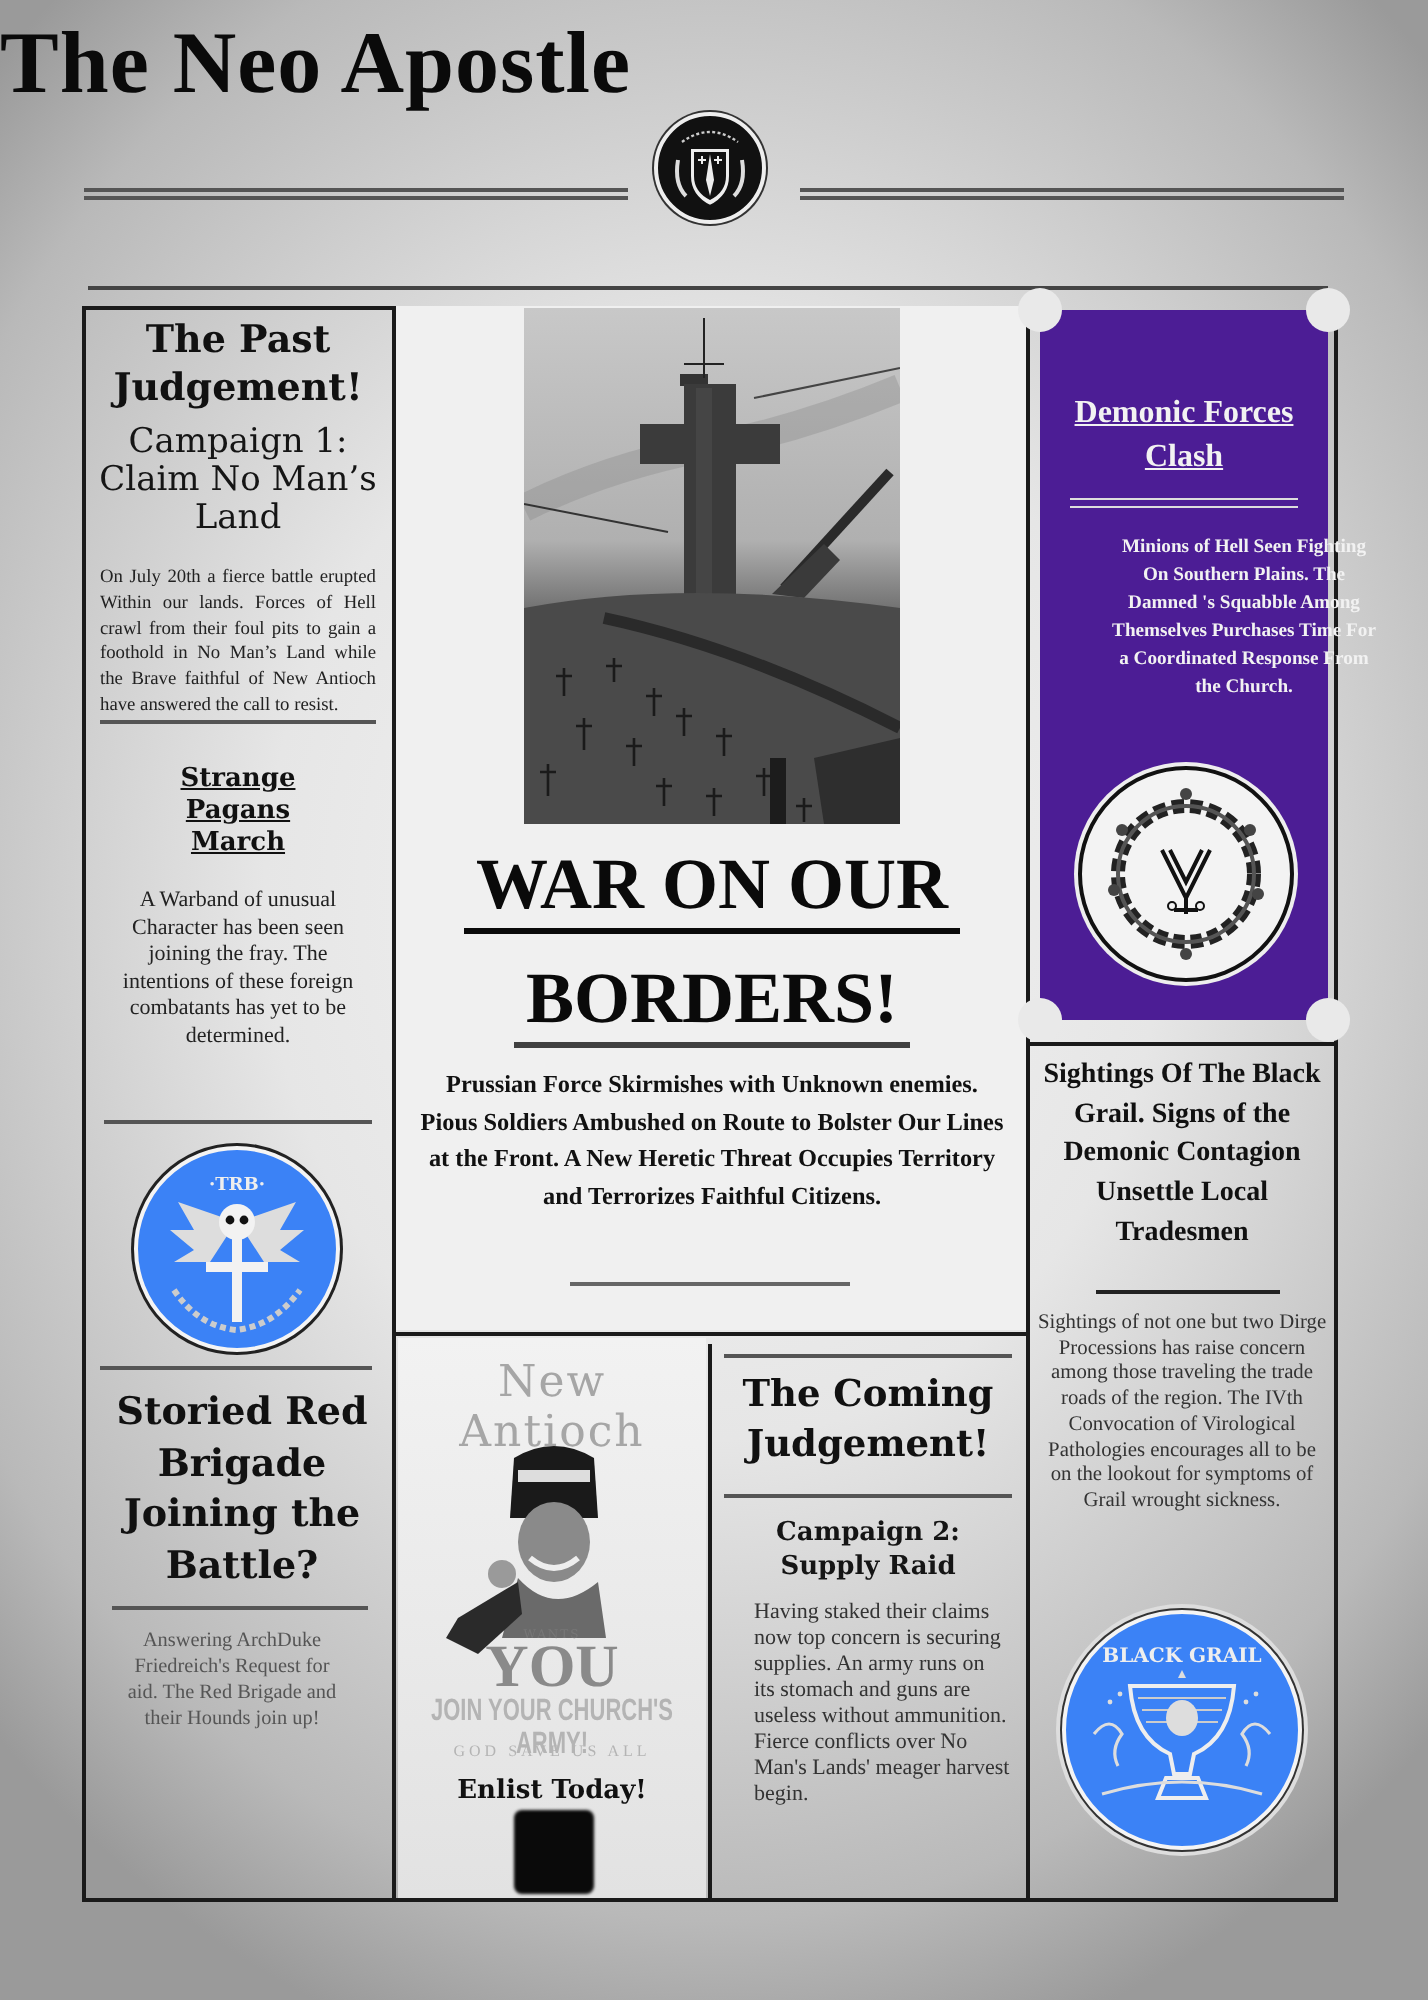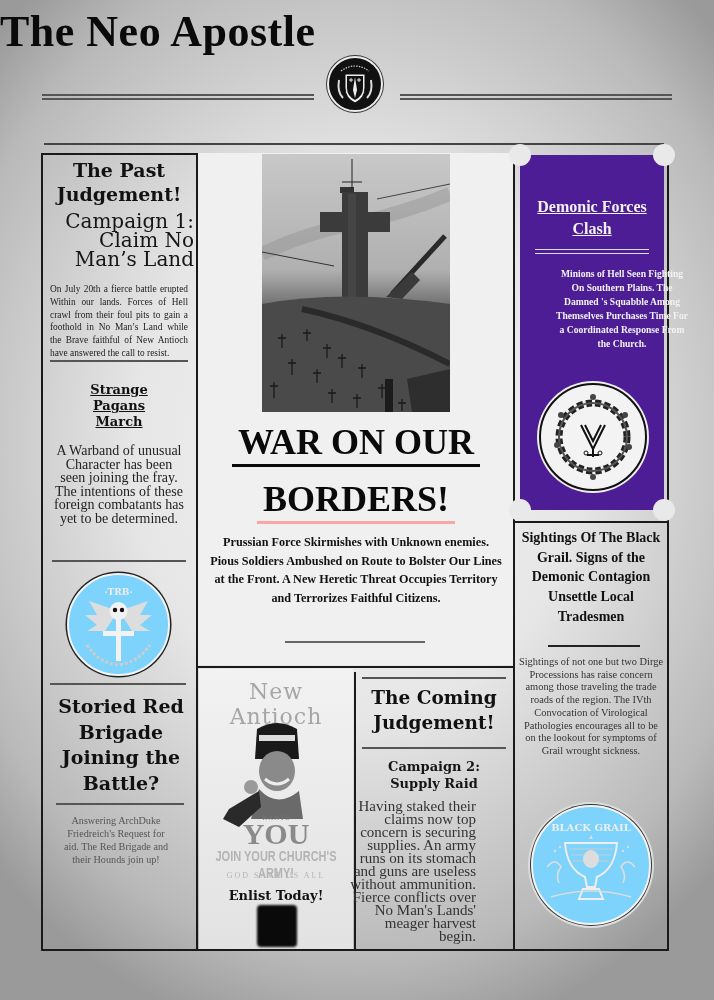--- a/index.html
+++ b/index.html
@@ -41,21 +41,21 @@
   .t-body { font-family: "Liberation Serif", serif; color: #222; }
 
   
   .black-card {
     position: absolute; left: 520px; top: 155px; width: 144px; height: 355px; background: #4c1d95;
     border-radius: 0;
   }
   .corner-notch { position: absolute; width: 22px; height: 22px; border-radius: 50%; background: #e9e9e9; }
 
   .seal {
-    position: absolute; border-radius: 50%; background: #7dd3fc; border: 2px solid #f4f4f4;
+    position: absolute; border-radius: 50%; background: #3b82f6; border: 2px solid #f4f4f4;
     box-shadow: 0 0 0 1.5px #222;
   }
 </style>
 </head>
 <body>
 
 <div class="masthead-title">The Neo Apostle</div>
 <div class="rule-double" style="left:42px; top:94px; width:272px;"></div>
 <div class="rule-double" style="left:400px; top:94px; width:272px;"></div>
 <div class="crest">
@@ -79,28 +79,28 @@
 <div class="vline" style="left:196px; top:153px; height:798px;"></div>
 <div class="vline" style="left:513px; top:153px; height:798px;"></div>
 
 <div class="center-panel" style="left:198px; top:153px; width:315px; height:512px;"></div>
 <div class="hline" style="left:197px; top:666px; width:317px;"></div>
 <div class="vline" style="left:354px; top:672px; height:278px;"></div>
 <div class="hline" style="left:514px; top:521px; width:154px;"></div>
 
 <div class="abs" style="left:44px; top:158px; width:150px;">
   <div class="t-head" style="font-size:19px; line-height:24px;">The Past Judgement!</div>
-  <div class="t-sub" style="font-size:20px; line-height:19px; margin-top:6px;text-align:right;">Campaign 1: Claim No Man’s Land</div>
+  <div class="t-sub" style="font-size:17px; line-height:19px; margin-top:6px;">Campaign 1: Claim No Man’s Land</div>
   <div class="t-body" style="font-size:9.4px; line-height:12.8px; text-align:justify; margin:14px 6px 0 6px;">On July 20th a fierce battle erupted Within our lands. Forces of Hell crawl from their foul pits to gain a foothold in No Man’s Land while the Brave faithful of New Antioch have answered the call  to resist.</div>
 </div>
 <div class="thin" style="left:50px; top:360px; width:138px;"></div>
 
 <div class="abs" style="left:44px; top:382px; width:150px;">
   <div class="t-head" style="font-size:13px; line-height:16px; text-decoration:underline; padding:0 36px;">Strange Pagans March</div>
-  <div class="t-body" style="font-size:14px; line-height:13.5px; text-align:center; margin:14px 10px 0 10px;">A Warband of unusual Character has been seen joining the fray. The intentions of these foreign combatants has yet to be determined.</div>
+  <div class="t-body" style="font-size:11px; line-height:13.5px; text-align:center; margin:14px 10px 0 10px;">A Warband of unusual Character has been seen joining the fray. The intentions of these foreign combatants has yet to be determined.</div>
 </div>
 <div class="thin" style="left:52px; top:560px; width:134px;"></div>
 
 <div class="seal" style="left:67px; top:573px; width:103px; height:103px;">
   <svg width="99" height="99" viewBox="0 0 99 99" style="position:absolute;left:0;top:0">
     <text x="49.5" y="20" text-anchor="middle" font-family="DejaVu Serif, serif" font-size="9" font-weight="bold" fill="#eee">·TRB·</text>
     <path d="M49 36 L20 26 L28 40 L16 40 L28 50 L18 56 L36 56 Z" fill="#ddd"></path>
     <path d="M50 36 L79 26 L71 40 L83 40 L71 50 L81 56 L63 56 Z" fill="#ddd"></path>
     <circle cx="49.5" cy="36" r="9" fill="#f2f2f2"></circle>
     <circle cx="46" cy="35" r="2.2" fill="#111"></circle>
@@ -148,21 +148,21 @@
         <path d="M95 240 v14 M91 244 h8"></path>
     </g>
     <rect x="123" y="225" width="8" height="33" fill="#1c1c1c"></rect>
     <path d="M145 225 L188 215 L188 258 L150 258 Z" fill="#2e2e2e"></path>
   </svg>
 </div>
 
 <div class="abs" style="left:200px; top:420px; width:312px; text-align:center;">
   <div style="font-family:'Liberation Serif',serif; font-weight:bold; font-size:36px; line-height:44px; color:#0a0a0a; display:inline-block; border-bottom:3px solid #0a0a0a; padding:0 6px;">WAR ON OUR</div>
   <div style="margin-top:10px;"></div>
-  <div style="font-family:'Liberation Serif',serif; font-weight:bold; font-size:36px; line-height:44px; color:#0a0a0a; display:inline-block; border-bottom:3px solid #fca5a5; padding:0 6px;">BORDERS!</div>
+  <div style="font-family:'Liberation Serif',serif; font-weight:bold; font-size:36px; line-height:44px; color:#0a0a0a; display:inline-block; border-bottom:3px solid #404040; padding:0 6px;">BORDERS!</div>
 </div>
 <div class="abs t-body" style="left:208px; top:533px; width:296px; font-size:12.2px; line-height:18.5px; font-weight:bold; text-align:center; color:#111;">Prussian Force Skirmishes with Unknown enemies. Pious Soldiers Ambushed on Route to Bolster Our Lines at the Front.  A New Heretic Threat Occupies Territory and Terrorizes Faithful Citizens.</div>
 <div class="thin" style="left:285px; top:641px; width:140px; background:#666;"></div>
 
 <div class="abs" style="left:199px; top:669px; width:154px; height:280px; background:linear-gradient(180deg,#f2f2f2,#e2e2e2);">
   <div style="position:absolute; left:0; top:10px; width:154px; text-align:center; font-family:'DejaVu Serif',serif; font-size:22px; color:#a6a6a6; letter-spacing:1px;">New Antioch</div>
   <svg width="154" height="120" viewBox="0 0 154 120" style="position:absolute; left:0; top:50px;">
     <path d="M58 10 Q78 -2 98 10 L100 40 L56 40 Z" fill="#1a1a1a"></path>
     <rect x="60" y="16" width="36" height="6" fill="#ddd"></rect>
     <ellipse cx="78" cy="52" rx="18" ry="20" fill="#8a8a8a"></ellipse>
@@ -178,21 +178,21 @@
   <div style="position:absolute; left:0; top:219px; width:154px; text-align:center; font-family:'DejaVu Serif',serif; font-weight:bold; font-size:13px; color:#111;">Enlist Today!</div>
   <div style="position:absolute; left:58px; top:236px; width:40px; height:42px; background:#0a0a0a; border-radius:4px; filter:blur(0.8px);"></div>
 </div>
 
 <div class="thin" style="left:362px; top:677px; width:144px;"></div>
 <div class="abs" style="left:358px; top:685px; width:152px;">
   <div class="t-head" style="font-size:18.5px; line-height:25px;">The Coming Judgement!</div>
 </div>
 <div class="thin" style="left:362px; top:747px; width:144px;"></div>
 <div class="t-sub abs" style="left:362px; top:758px; width:144px; font-size:13px; line-height:17px; font-weight:bold;">Campaign 2: Supply Raid</div>
-<div class="t-body abs" style="left:348px; top:800px; width:128px; font-size:15px; line-height:13px; text-align:right; color:#333;">Having staked their claims now top concern is securing supplies. An army runs on its stomach and guns are useless without ammunition. Fierce conflicts over No Man's Lands' meager harvest begin.</div>
+<div class="t-body abs" style="left:377px; top:800px; width:128px; font-size:11px; line-height:13px; text-align:left; color:#333;">Having staked their claims now top concern is securing supplies. An army runs on its stomach and guns are useless without ammunition. Fierce conflicts over No Man's Lands' meager harvest begin.</div>
 
 <div class="black-card">
   <div class="corner-notch" style="left:-11px; top:-11px;"></div>
   <div class="corner-notch" style="right:-11px; top:-11px;"></div>
   <div class="corner-notch" style="left:-11px; bottom:-11px;"></div>
   <div class="corner-notch" style="right:-11px; bottom:-11px;"></div>
 
   <div style="position:absolute; left:0; top:42px; width:144px; text-align:center; font-family:'Liberation Serif',serif; font-weight:bold; font-size:16px; line-height:20px; color:#f2f2f2; text-decoration:underline;">Demonic Forces</div>
   <div style="position:absolute; left:0; top:64px; width:144px; text-align:center; font-family:'Liberation Serif',serif; font-weight:bold; font-size:16px; line-height:20px; color:#f2f2f2; text-decoration:underline;">Clash</div>
   <div style="position:absolute; left:15px; top:94px; width:114px; height:5px; border-top:1.5px solid #ddd; border-bottom:1.5px solid #ddd;"></div>

